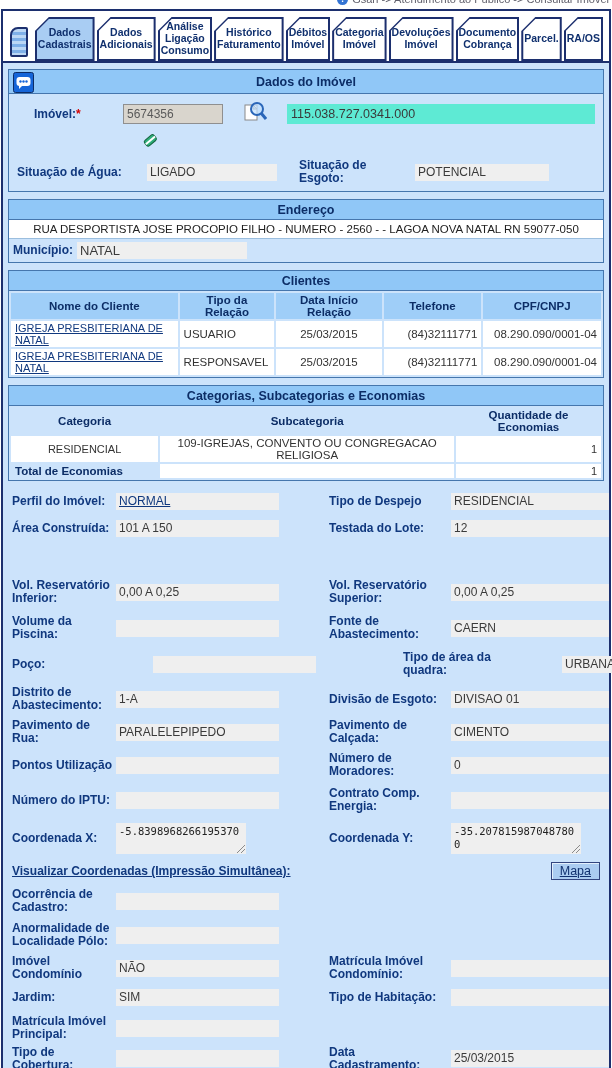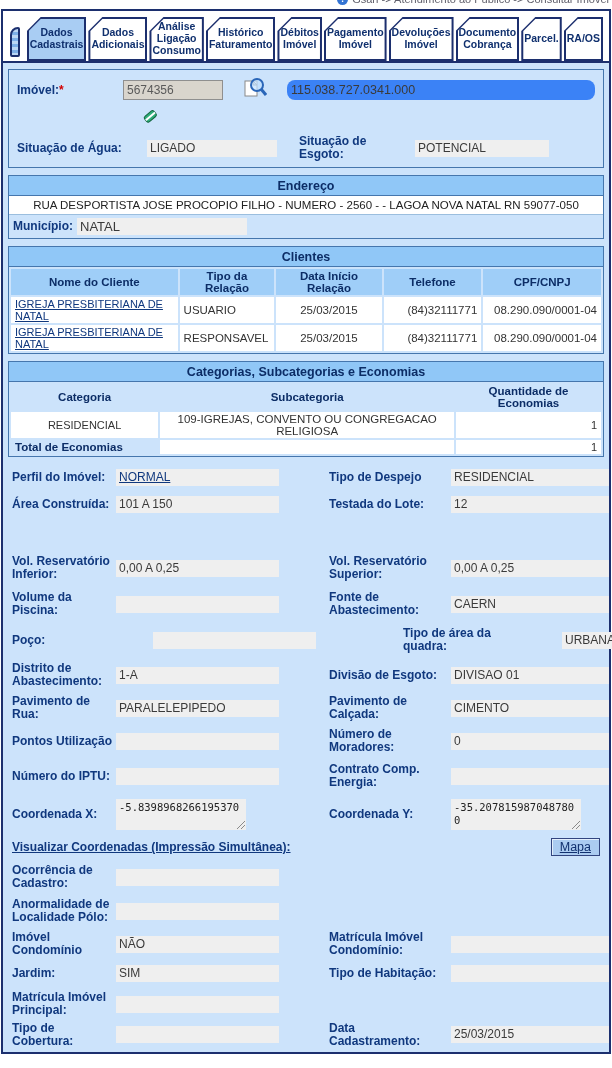--- a/index.html
+++ b/index.html
@@ -39,25 +39,25 @@
 
   .sect-bd { padding:6px 8px; }
 
   label.f, .flabel { font-weight:bold; font-size:12px; color:#10387e; line-height:13px; display:block; }
   .req { color:#d40000; }
 
   .vbox { background:#efefef; height:17px; font-size:12px; color:#3a3a3a; line-height:17px;
           padding:0 3px; overflow:hidden; white-space:nowrap; }
   .inp-dis { width:100px; height:20px; background:#d9d5cd; border:1px solid #8f8f8f;
              color:#5a5a5a; font-size:12px; padding:0 3px; line-height:18px; }
-  .inp-lt  { background:#3b82f6; height:20px; font-size:12.5px; color:#3a3a3a; line-height:20px; padding:0 4px;border-radius:8px; }
+  .inp-lt  { background:#5eead4; height:20px; font-size:12.5px; color:#3a3a3a; line-height:20px; padding:0 4px; }
 
   
   .imovel-row { display:flex; margin-bottom:6px; }
-  .imovel-row .lbl { width:130px; padding-top:8px; }
+  .imovel-row .lbl { width:130px; padding-top:8px;margin-left:17px; }
   .im-line { display:flex; align-items:center; gap:20px; }
   .im-insc { width:308px; }
   .eraser-line { margin:3px 0 0 18px; }
 
   .sit-row { display:flex; align-items:center; margin-top:4px; }
   .sit-row .l1 { width:130px; }
   .sit-row .b1 { width:130px; }
   .sit-row .l2 { width:102px; margin-left:22px; }
   .sit-row .b2 { width:134px; margin-left:14px; }
 
@@ -129,39 +129,52 @@
     <div class="tab">
         <div class="tab-in">Análise Ligação Consumo</div>
       </div>
     <div class="tab">
         <div class="tab-in">Histórico Faturamento</div>
       </div>
     <div class="tab">
         <div class="tab-in">Débitos Imóvel</div>
       </div>
     <div class="tab">
-        <div class="tab-in">Pagamento Imóvel</div>
+        <div class="tab-in">Categoria Imóvel</div>
       </div>
     <div class="tab">
         <div class="tab-in">Devoluções Imóvel</div>
       </div>
     <div class="tab">
         <div class="tab-in">Documento Cobrança</div>
       </div>
     <div class="tab">
         <div class="tab-in">Parcel.</div>
       </div>
     <div class="tab">
         <div class="tab-in">RA/OS</div>
       </div>
   </div>
 
   <div class="content">
 
     <div class="sect">
+      <div class="sect-hd">
+        <span class="hd-icon">
+          <svg width="21" height="21">
+              <rect x="0.5" y="0.5" width="20" height="20" rx="2" fill="#1565d8" stroke="#0c2d66"></rect>
+              <rect x="3.5" y="5" width="14" height="9" rx="3" fill="#fff"></rect>
+              <path d="M6 13 L6 17 L10 13 Z" fill="#fff"></path>
+              <circle cx="7.5" cy="9.5" r="1.2" fill="#1565d8"></circle>
+              <circle cx="10.5" cy="9.5" r="1.2" fill="#1565d8"></circle>
+              <circle cx="13.5" cy="9.5" r="1.2" fill="#1565d8"></circle>
+            </svg>
+        </span>
+        <span class="ttl">Dados do Imóvel</span>
+      </div>
       <div class="sect-bd">
         <div class="imovel-row">
           <div class="lbl">
               <label class="f"><span>Imóvel:</span><span class="req">*</span></label>
             </div>
           <div>
             <div class="im-line">
               <input class="inp-dis" readonly="" value="5674356" style="">
               <span class="iconbtn">
                 <svg width="24" height="24">

